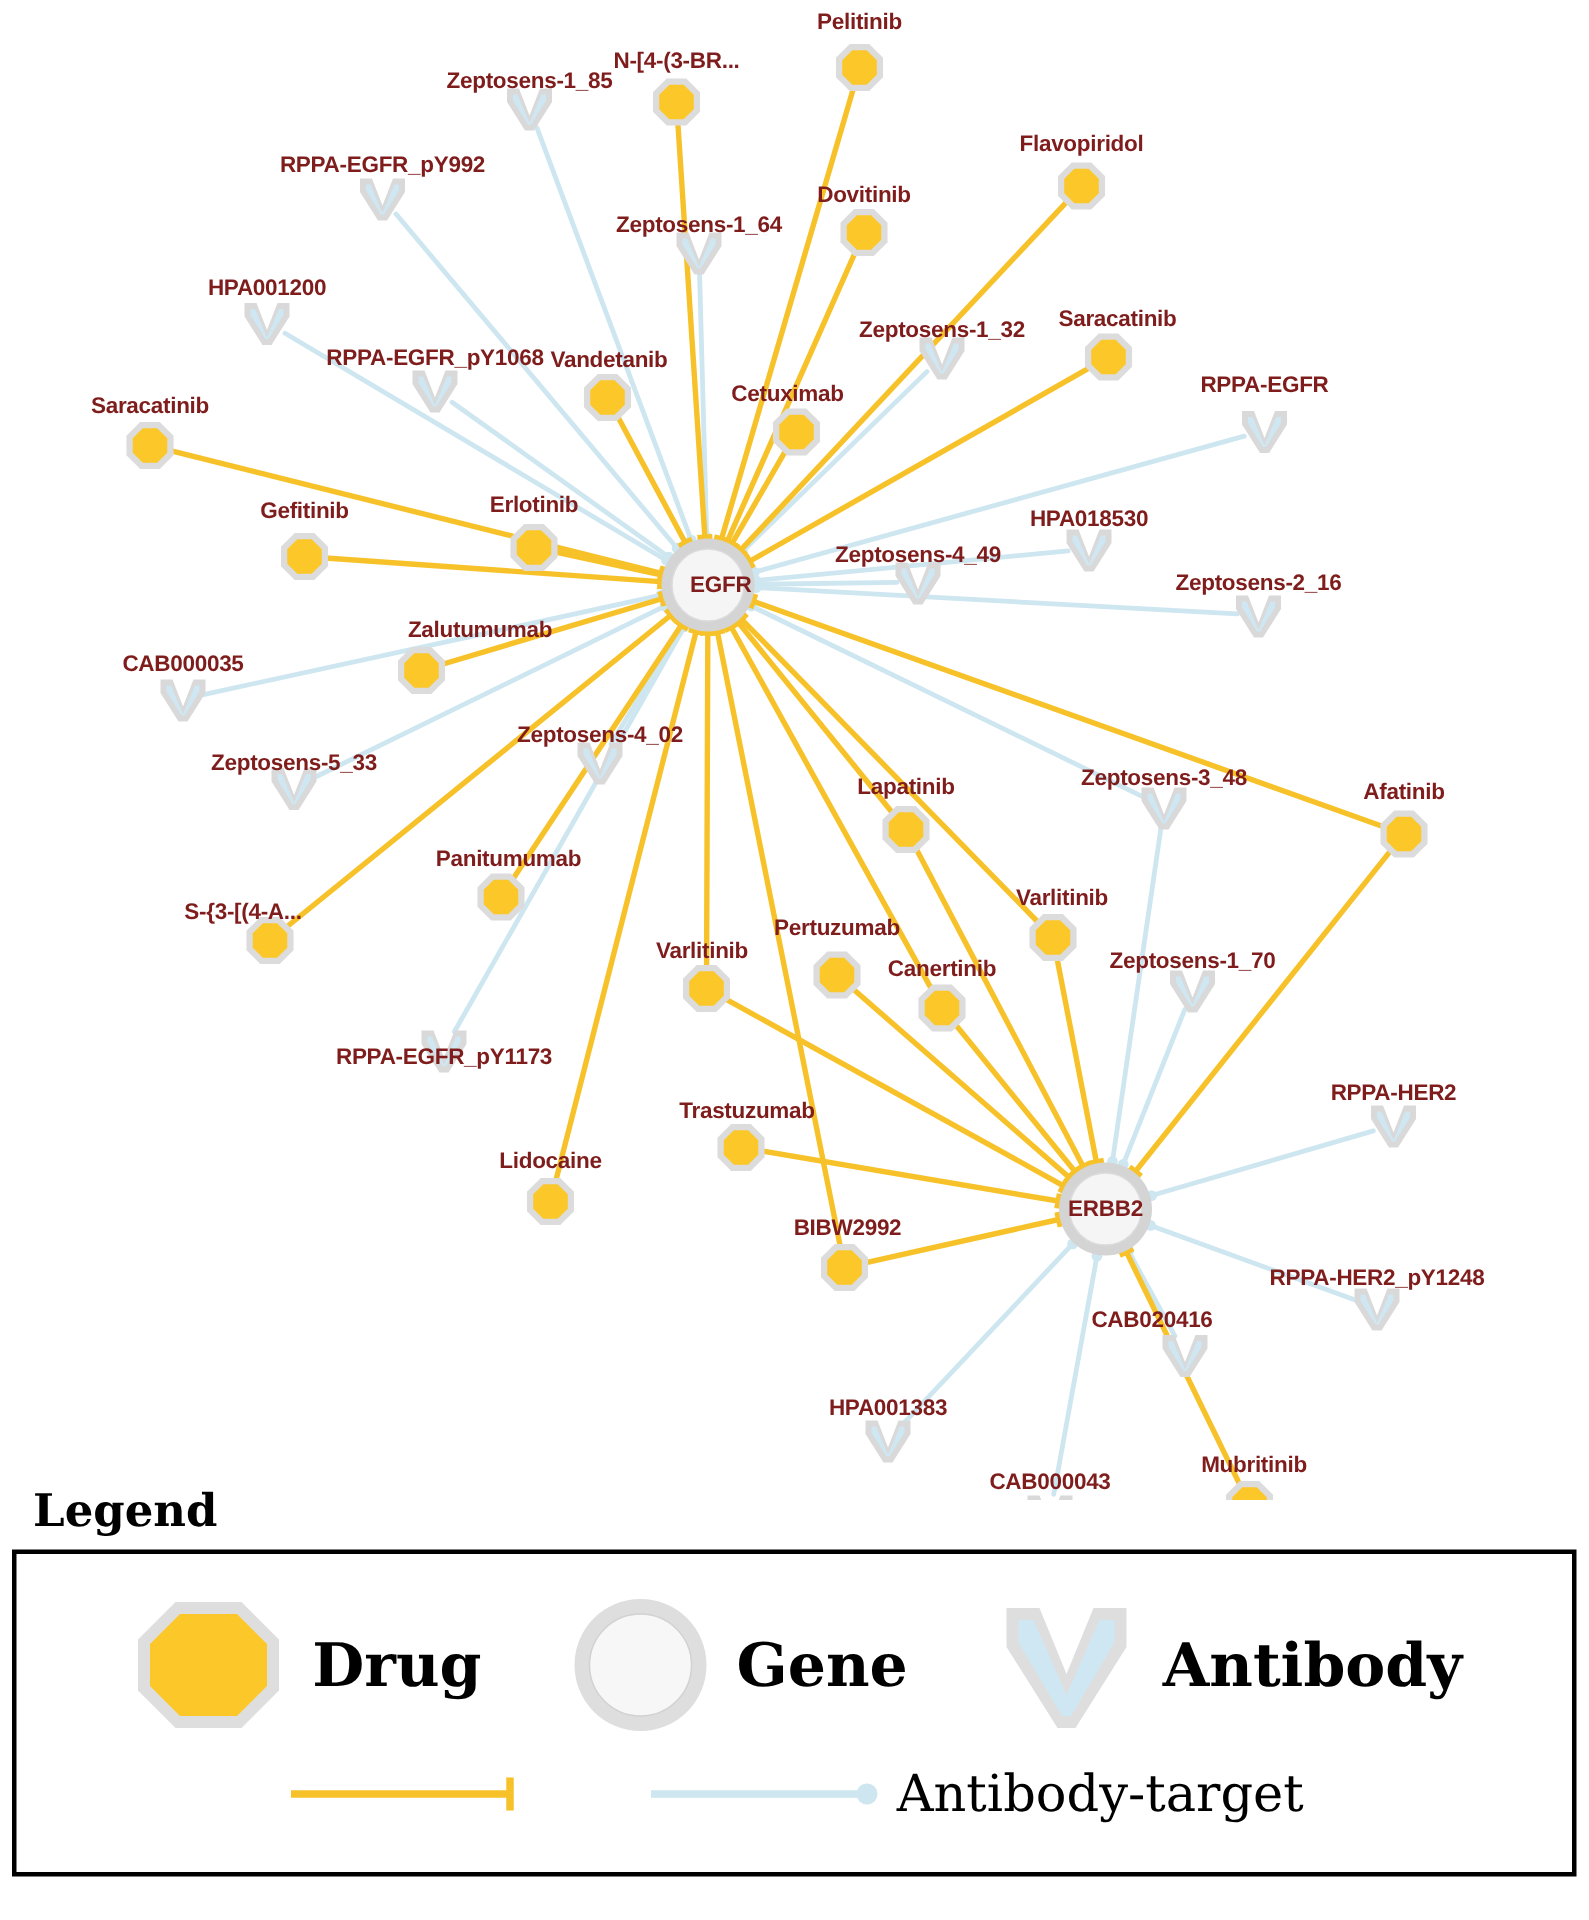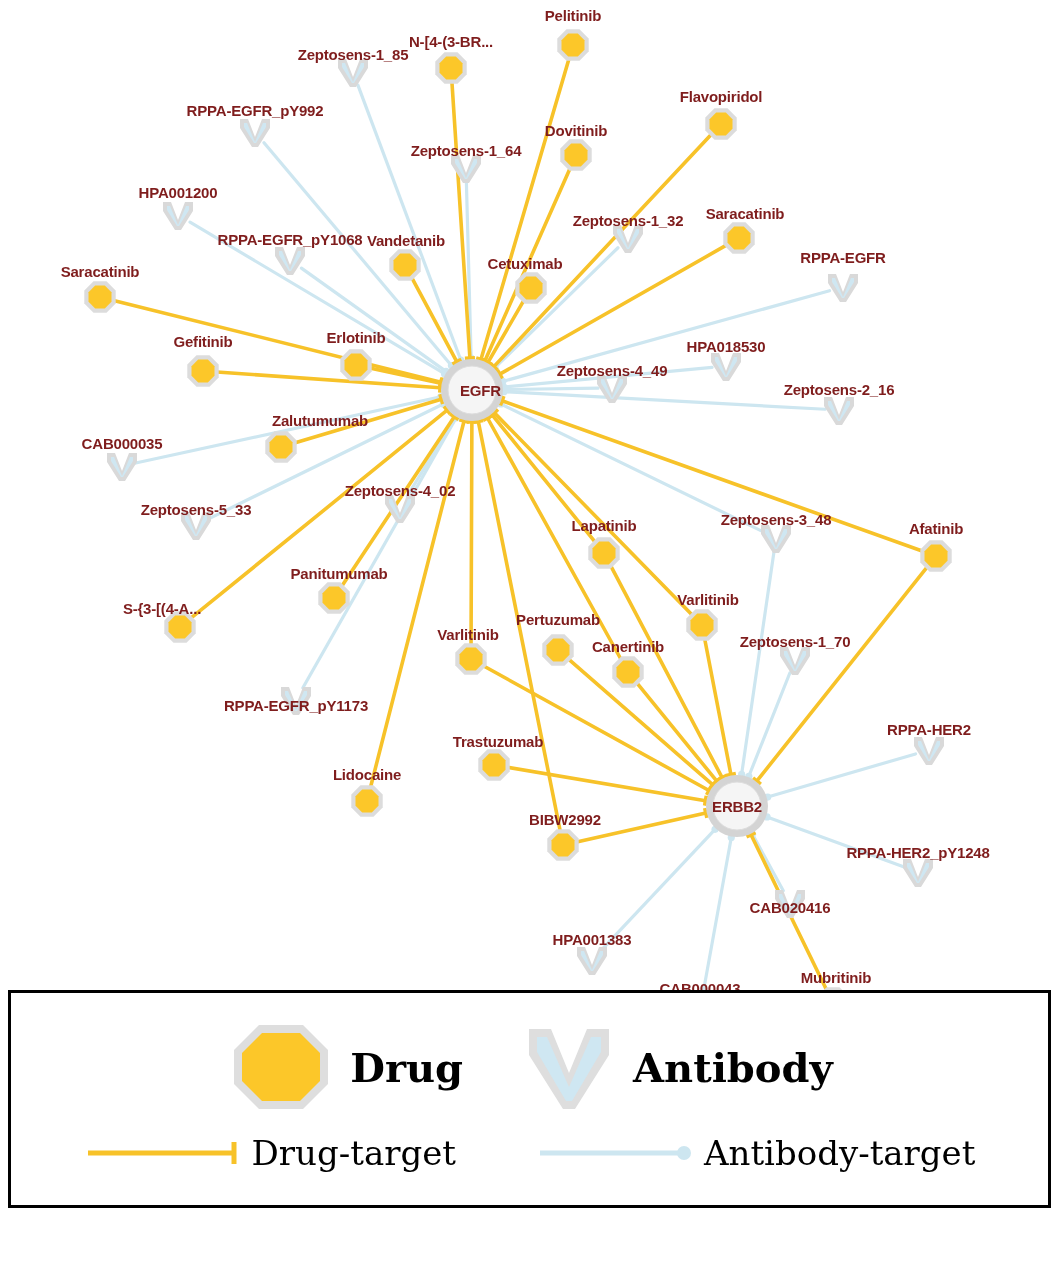--- a/index.html
+++ b/index.html
@@ -375,52 +375,59 @@
     <div class="node-label" style="left: 612px; top: 370px;">Zeptosens-4_49</div>
     <div class="node-label" style="left: 839px; top: 389px;">Zeptosens-2_16</div>
     <div class="node-label" style="left: 122px; top: 443px;">CAB000035</div>
     <div class="node-label" style="left: 196px; top: 509px;">Zeptosens-5_33</div>
     <div class="node-label" style="left: 400px; top: 490px;">Zeptosens-4_02</div>
     <div class="node-label" style="left: 776px; top: 519px;">Zeptosens-3_48</div>
     <div class="node-label" style="left: 795px; top: 641px;">Zeptosens-1_70</div>
     <div class="node-label" style="left: 296px; top: 681px; margin-top: 24px;">RPPA-EGFR_pY1173</div>
     <div class="node-label" style="left: 929px; top: 729px;">RPPA-HER2</div>
     <div class="node-label" style="left: 918px; top: 852px;">RPPA-HER2_pY1248</div>
-    <div class="node-label" style="left: 790px; top: 880px; margin-top: 27px;">CAB020416</div>
+    <div class="node-label" style="left: 768px; top: 880px;">CAB020416</div>
     <div class="node-label" style="left: 592px; top: 939px;">HPA001383</div>
     <div class="node-label" style="left: 700px; top: 988px;">CAB000043</div>
     <div class="node-label" style="left: 472px; top: 390px; padding-left: 17px;">EGFR</div>
     <div class="node-label" style="left: 737px; top: 806px;">ERBB2</div>
   </div>
 
 <div class="legend-wrap">
+  <div class="legend-title">Legend</div>
   <div class="legend-box">
     <div class="legend-row1">
       <div class="legend-item">
         <svg width="110" height="100" viewBox="0 0 110 100">
           <polygon points="33,8 77,8 102,33 102,67 77,92 33,92 8,67 8,33" fill="#dedede"></polygon>
           <polygon points="36,16 74,16 94,36 94,64 74,84 36,84 16,64 16,36" fill="#fcc729"></polygon>
         </svg>
         <span class="legend-text">Drug</span>
+      </div>
+      <div class="legend-item">
+        <svg width="100" height="100" viewBox="0 0 100 100">
+          <circle cx="50" cy="50" r="44" fill="#dedede"></circle>
+          <circle cx="50" cy="50" r="34" fill="#f7f7f7" stroke="#d2d2d2" stroke-width="1"></circle>
+        </svg>
+        <span class="legend-text">Gene</span>
       </div>
       <div class="legend-item">
         <svg width="100" height="100" viewBox="0 0 100 100">
           <path d="M10,12 L32,12 L50,56 L68,12 L90,12 L90,38 L56,92 L44,92 L10,38 Z" fill="#dedede"></path>
           <path d="M18,20 L28,20 L50,70 L72,20 L82,20 L82,35 L53,84 L47,84 L18,35 Z" fill="#cfe7f2"></path>
         </svg>
         <span class="legend-text">Antibody</span>
       </div>
     </div>
     <div class="legend-row2">
       <div class="legend-edge-item">
         <svg width="160" height="30" viewBox="0 0 160 30">
           <line x1="4" y1="15" x2="150" y2="15" stroke="#f7c229" stroke-width="5"></line>
           <line x1="150" y1="4" x2="150" y2="26" stroke="#f7c229" stroke-width="5"></line>
         </svg>
-        <span class="legend-edge-text">Drug-target</span>
       </div>
       <div class="legend-edge-item">
         <svg width="160" height="30" viewBox="0 0 160 30">
           <line x1="4" y1="15" x2="144" y2="15" stroke="#cde6f0" stroke-width="5"></line>
           <circle cx="148" cy="15" r="7" fill="#cde6f0"></circle>
         </svg>
         <span class="legend-edge-text">Antibody-target</span>
       </div>
     </div>
   </div>

